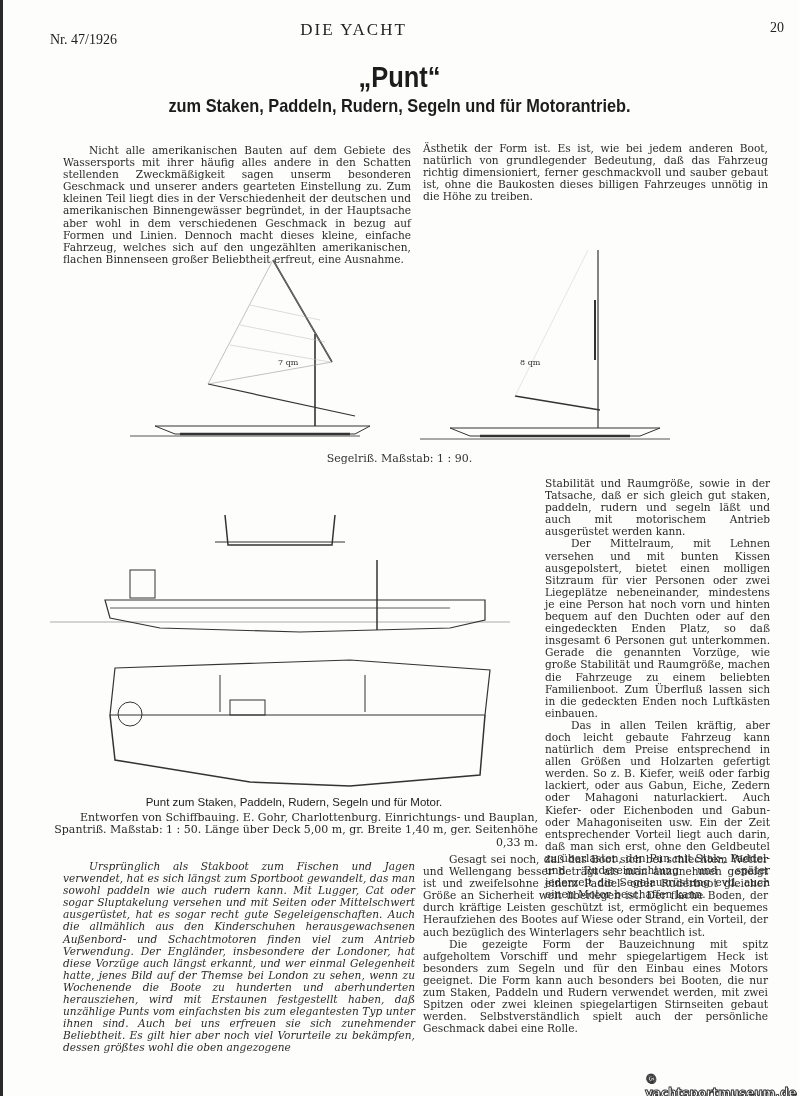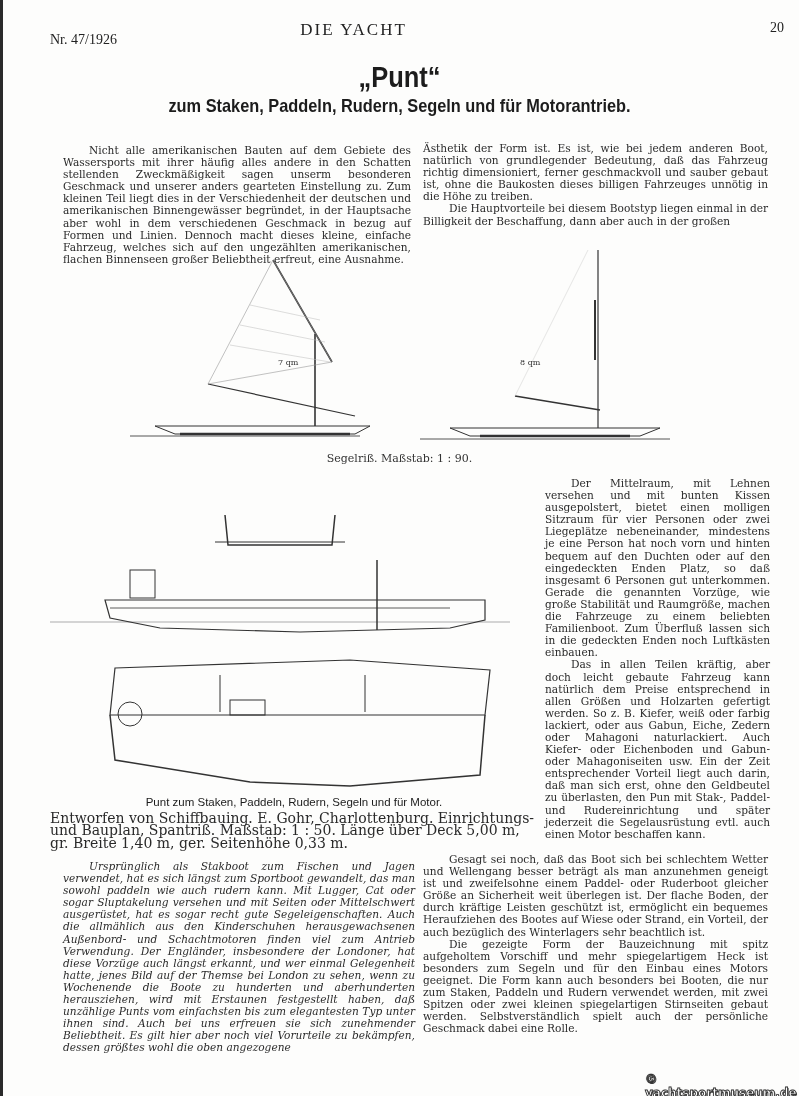--- a/index.html
+++ b/index.html
@@ -19,21 +19,21 @@
   .col p { margin:0; text-indent:26px; }
   .col p.noind { text-indent:0; }
   #c1 { left:63px; top:128px; width:348px;margin-top:16px; }
   #c2 { left:423px; top:128px; width:345px;margin-top:14px; }
   #c3 { left:545px; top:477px; width:225px; }
   #c4 { left:63px; top:860px; width:352px;font-style:italic; }
   #c5 { left:423px; top:853px; width:345px; }
   .cap1 { position:absolute; top:452px; left:0; width:799px; text-align:center; font-size:11px; color:#333; }
   .cap2 { position:absolute; top:796px; left:50px; width:488px; text-align:center;
           font-family:"Liberation Sans", sans-serif; font-weight:normal; font-size:11.5px; }
-  .cap3 { position:absolute; top:812px; left:50px; width:488px; text-align:left; font-size:14px; line-height:12.4px; color:#2a2a2a; }
+  .cap3 { position:absolute; top:812px; left:50px; width:488px; text-align:right; font-size:11px; line-height:12.4px; color:#2a2a2a; }
   .drawing { position:absolute; }
   .wm { position:absolute; left:645px; top:1072px; font-family:"DejaVu Sans", sans-serif; font-weight:bold;
         font-size:12px; color:#fff; -webkit-text-stroke:0.8px #333; text-shadow:0 0 1px #000, 1px 1px 0 #444; }
 </style>
 </head>
 <body>
 
 <div class="leftedge"></div>
 
 <div class="hdr hdr-left">Nr. 47/1926</div>
@@ -41,21 +41,20 @@
 <div class="hdr hdr-right">20</div>
 
 <div class="title">„Punt“</div>
 <div class="subtitle">zum Staken, Paddeln, Rudern, Segeln und für Motorantrieb.</div>
 
 <div class="col" id="c1">
   <p>Nicht alle amerikanischen Bauten auf dem Gebiete des Wassersports mit ihrer häufig alles andere in den Schatten stellenden Zweckmäßigkeit sagen unserm besonderen Geschmack und unserer anders gearteten Einstellung zu. Zum kleinen Teil liegt dies in der Verschiedenheit der deutschen und amerikanischen Binnengewässer begründet, in der Hauptsache aber wohl in dem verschiedenen Geschmack in bezug auf Formen und Linien. Dennoch macht dieses kleine, einfache Fahrzeug, welches sich auf den ungezählten amerikanischen, flachen Binnenseen großer Beliebtheit erfreut, eine Ausnahme.</p>
 </div>
 <div class="col" id="c2">
   <p class="noind">Ästhetik der Form ist. Es ist, wie bei jedem anderen Boot, natürlich von grundlegender Bedeutung, daß das Fahrzeug richtig dimensioniert, ferner geschmackvoll und sauber gebaut ist, ohne die Baukosten dieses billigen Fahrzeuges unnötig in die Höhe zu treiben.</p>
-  <p>Die Hauptvorteile bei diesem Bootstyp liegen einmal in der Billigkeit der Beschaffung, dann aber auch in der großen</p>
 </div>
 
 <svg class="drawing" style="left:120px;top:250px" width="560" height="200">
   <g stroke="#333" fill="none" stroke-width="1">
     <line x1="10" y1="186" x2="240" y2="186" stroke="#555"></line>
     <path d="M35 176 L250 176 L235 184 L55 184 Z"></path>
     <line x1="60" y1="184" x2="230" y2="184" stroke-width="2.5"></line>
     <line x1="195" y1="84" x2="195" y2="176" stroke-width="1.6"></line>
     <line x1="153" y1="10" x2="212" y2="112" stroke-width="1.6"></line>
     <line x1="88" y1="183" x2="235" y2="215" transform="translate(0,-49)" stroke-width="1.2"></line>
@@ -92,20 +91,21 @@
     <circle cx="80" cy="224" r="12"></circle>
     <rect x="180" y="210" width="35" height="15"></rect>
     <line x1="170" y1="185" x2="170" y2="222"></line>
     <line x1="315" y1="185" x2="315" y2="222"></line>
   </g>
 </svg>
 <div class="cap2">Punt zum Staken, Paddeln, Rudern, Segeln und für Motor.</div>
 <div class="cap3">Entworfen von Schiffbauing. E. Gohr, Charlottenburg. Einrichtungs- und Bauplan, Spantriß. Maßstab: 1 : 50. Länge über Deck 5,00 m, gr. Breite 1,40 m, ger. Seitenhöhe 0,33 m.</div>
 
 <div class="col" id="c3">
+  <p class="noind">Stabilität und Raumgröße, sowie in der Tatsache, daß er sich gleich gut staken, paddeln, rudern und segeln läßt und auch mit motorischem Antrieb ausgerüstet werden kann.</p>
   <p>Der Mittelraum, mit Lehnen versehen und mit bunten Kissen ausgepolstert, bietet einen molligen Sitzraum für vier Personen oder zwei Liegeplätze nebeneinander, mindestens je eine Person hat noch vorn und hinten bequem auf den Duchten oder auf den eingedeckten Enden Platz, so daß insgesamt 6 Personen gut unterkommen. Gerade die genannten Vorzüge, wie große Stabilität und Raumgröße, machen die Fahrzeuge zu einem beliebten Familienboot. Zum Überfluß lassen sich in die gedeckten Enden noch Luftkästen einbauen.</p>
   <p>Das in allen Teilen kräftig, aber doch leicht gebaute Fahrzeug kann natürlich dem Preise entsprechend in allen Größen und Holzarten gefertigt werden. So z. B. Kiefer, weiß oder farbig lackiert, oder aus Gabun, Eiche, Zedern oder Mahagoni naturlackiert. Auch Kiefer- oder Eichenboden und Gabun- oder Mahagoniseiten usw. Ein der Zeit entsprechender Vorteil liegt auch darin, daß man sich erst, ohne den Geldbeutel zu überlasten, den Pun mit Stak-, Paddel- und Rudereinrichtung und später jederzeit die Segelausrüstung evtl. auch einen Motor beschaffen kann.</p>
 </div>
 
 <div class="col" id="c4">
   <p>Ursprünglich als Stakboot zum Fischen und Jagen verwendet, hat es sich längst zum Sportboot gewandelt, das man sowohl paddeln wie auch rudern kann. Mit Lugger, Cat oder sogar Sluptakelung versehen und mit Seiten oder Mittelschwert ausgerüstet, hat es sogar recht gute Segeleigenschaften. Auch die allmählich aus den Kinderschuhen herausgewachsenen Außenbord- und Schachtmotoren finden viel zum Antrieb Verwendung. Der Engländer, insbesondere der Londoner, hat diese Vorzüge auch längst erkannt, und wer einmal Gelegenheit hatte, jenes Bild auf der Themse bei London zu sehen, wenn zu Wochenende die Boote zu hunderten und aberhunderten herausziehen, wird mit Erstaunen festgestellt haben, daß unzählige Punts vom einfachsten bis zum elegantesten Typ unter ihnen sind. Auch bei uns erfreuen sie sich zunehmender Beliebtheit. Es gilt hier aber noch viel Vorurteile zu bekämpfen, dessen größtes wohl die oben angezogene</p>
 </div>
 <div class="col" id="c5">
   <p>Gesagt sei noch, daß das Boot sich bei schlechtem Wetter und Wellengang besser beträgt als man anzunehmen geneigt ist und zweifelsohne einem Paddel- oder Ruderboot gleicher Größe an Sicherheit weit überlegen ist. Der flache Boden, der durch kräftige Leisten geschützt ist, ermöglicht ein bequemes Heraufziehen des Bootes auf Wiese oder Strand, ein Vorteil, der auch bezüglich des Winterlagers sehr beachtlich ist.</p>
   <p>Die gezeigte Form der Bauzeichnung mit spitz aufgeholtem Vorschiff und mehr spiegelartigem Heck ist besonders zum Segeln und für den Einbau eines Motors geeignet. Die Form kann auch besonders bei Booten, die nur zum Staken, Paddeln und Rudern verwendet werden, mit zwei Spitzen oder zwei kleinen spiegelartigen Stirnseiten gebaut werden. Selbstverständlich spielt auch der persönliche Geschmack dabei eine Rolle.</p>

